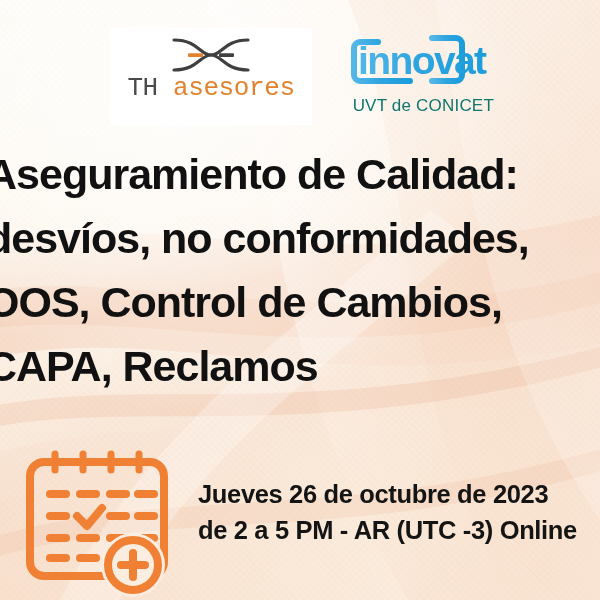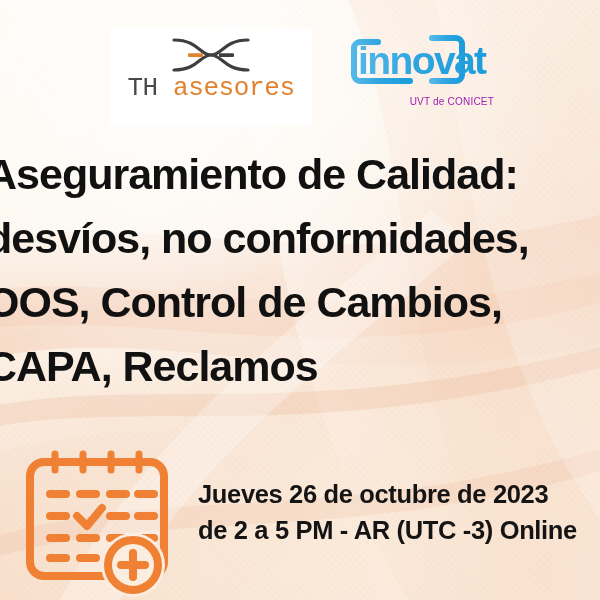--- a/index.html
+++ b/index.html
@@ -101,23 +101,23 @@
   .innovat-block {
     position: absolute;
     left: 344px;
     top: 30px;
     width: 150px;
     text-align: right;
   }
   .innovat-mark { width: 146px; height: 62px; display: block; }
   .innovat-sub {
     margin-top: 4px;
-    font-size: 10px;
+    font-size: 17px;
     letter-spacing: 0.2px;
-    color: #a21caf;
+    color: #0f766e;
     font-weight: 400;
     white-space: nowrap;
   }
 
   
   .headline {
     position: absolute;
     top: 142px;
     left: -14px;
     width: 640px;

